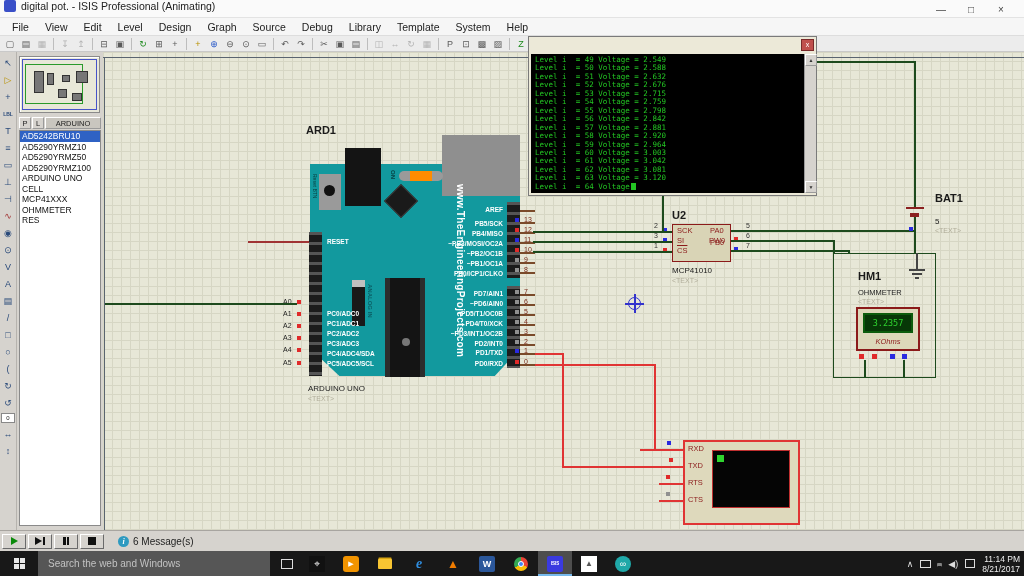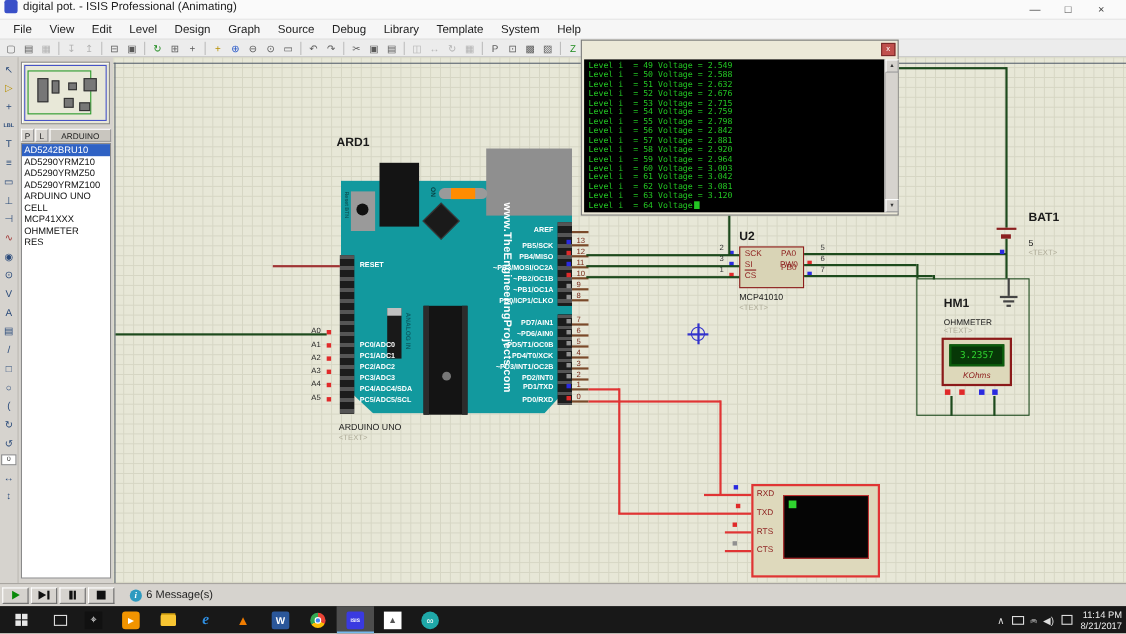--- a/index.html
+++ b/index.html
@@ -480,20 +480,21 @@
 
   <div id="taskbar">
     <div id="startbtn">
       <div id="winlogo">
           <div></div>
           <div></div>
           <div></div>
           <div></div>
         </div>
     </div>
+    <input id="searchbox" placeholder="Search the web and Windows" style="">
     <div id="taskview">
         <div class="tv1"></div>
       </div>
     <div class="appslot">
         <div class="ic16" style="background:#111;color:#eee;font-size:10px">⌖</div>
       </div>
     <div class="appslot">
         <div class="ic16" style="background:#f29400;border-radius:3px;color:#fff;font-size:7px">▶</div>
       </div>
     <div class="appslot">

